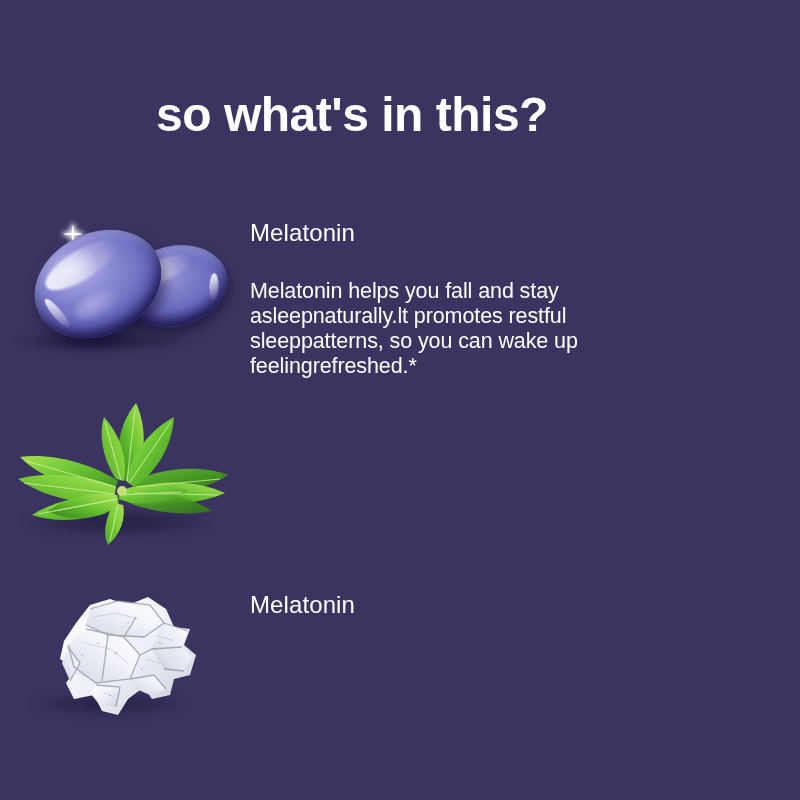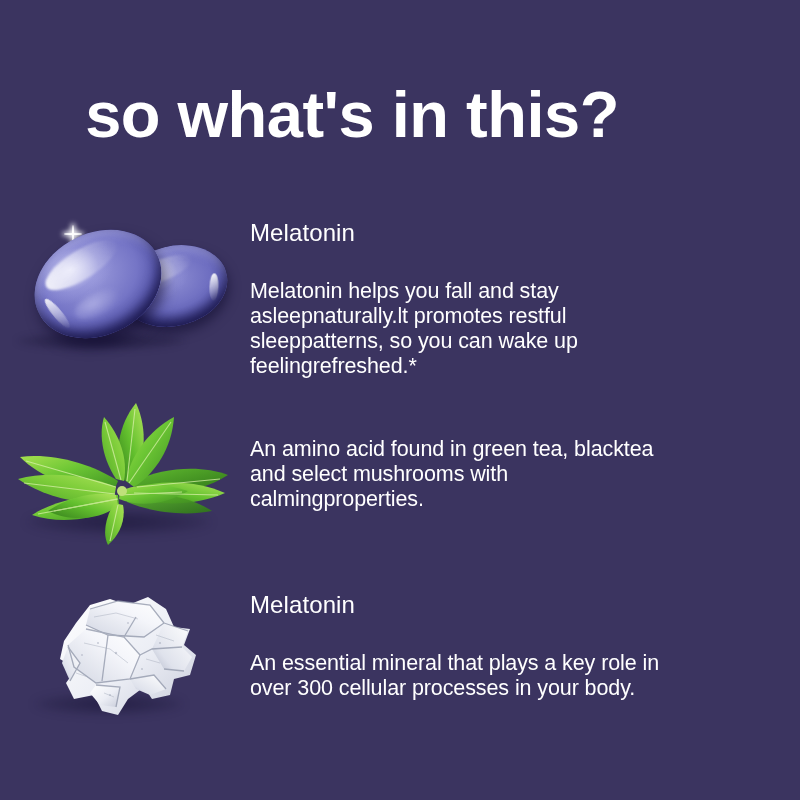--- a/index.html
+++ b/index.html
@@ -25,21 +25,21 @@
     background: #3b3460;
   }
 
   
   .title {
     position: absolute;
     left: 0;
     top: 84px;
     width: 800px;
     text-align: center;
-    font-size: 65px;
+    font-size: 48px;
     line-height: 62px;
     font-weight: 600;
     letter-spacing: -0.5px;
     color: #ffffff;
     padding-right: 96px;
   }
 
   
   .rows {
     position: absolute;
@@ -297,21 +297,20 @@
               <path d="M111 104 L48 116"></path>
               <path d="M112 110 L104 146"></path>
             </g>
 
             <circle cx="116" cy="96" r="5" fill="#bfe07a"></circle>
           </svg>
         </div>
       </div>
 
       <div class="copy">
-        <div class="ing-desc">An amino acid found in green tea, blacktea and select mushrooms with calmingproperties.</div>
       </div>
     </div>
 
     <div class="row">
 
       <div class="art">
         <div class="min-shadow"></div>
         <div class="mineral">
           <svg viewBox="0 0 200 150" xmlns="http://www.w3.org/2000/svg">
             <defs>
@@ -374,18 +373,17 @@
               <circle cx="104" cy="40" r=".9"></circle>
               <circle cx="86" cy="112" r="1"></circle>
               <circle cx="58" cy="72" r=".9"></circle>
             </g>
           </svg>
         </div>
       </div>
 
       <div class="copy">
         <div class="ing-name">Melatonin</div>
-        <div class="ing-desc">An essential mineral that plays a key role in over 300 cellular processes in your body.</div>
       </div>
     </div>
 
   </div>
 </div>
 
 </body></html>

